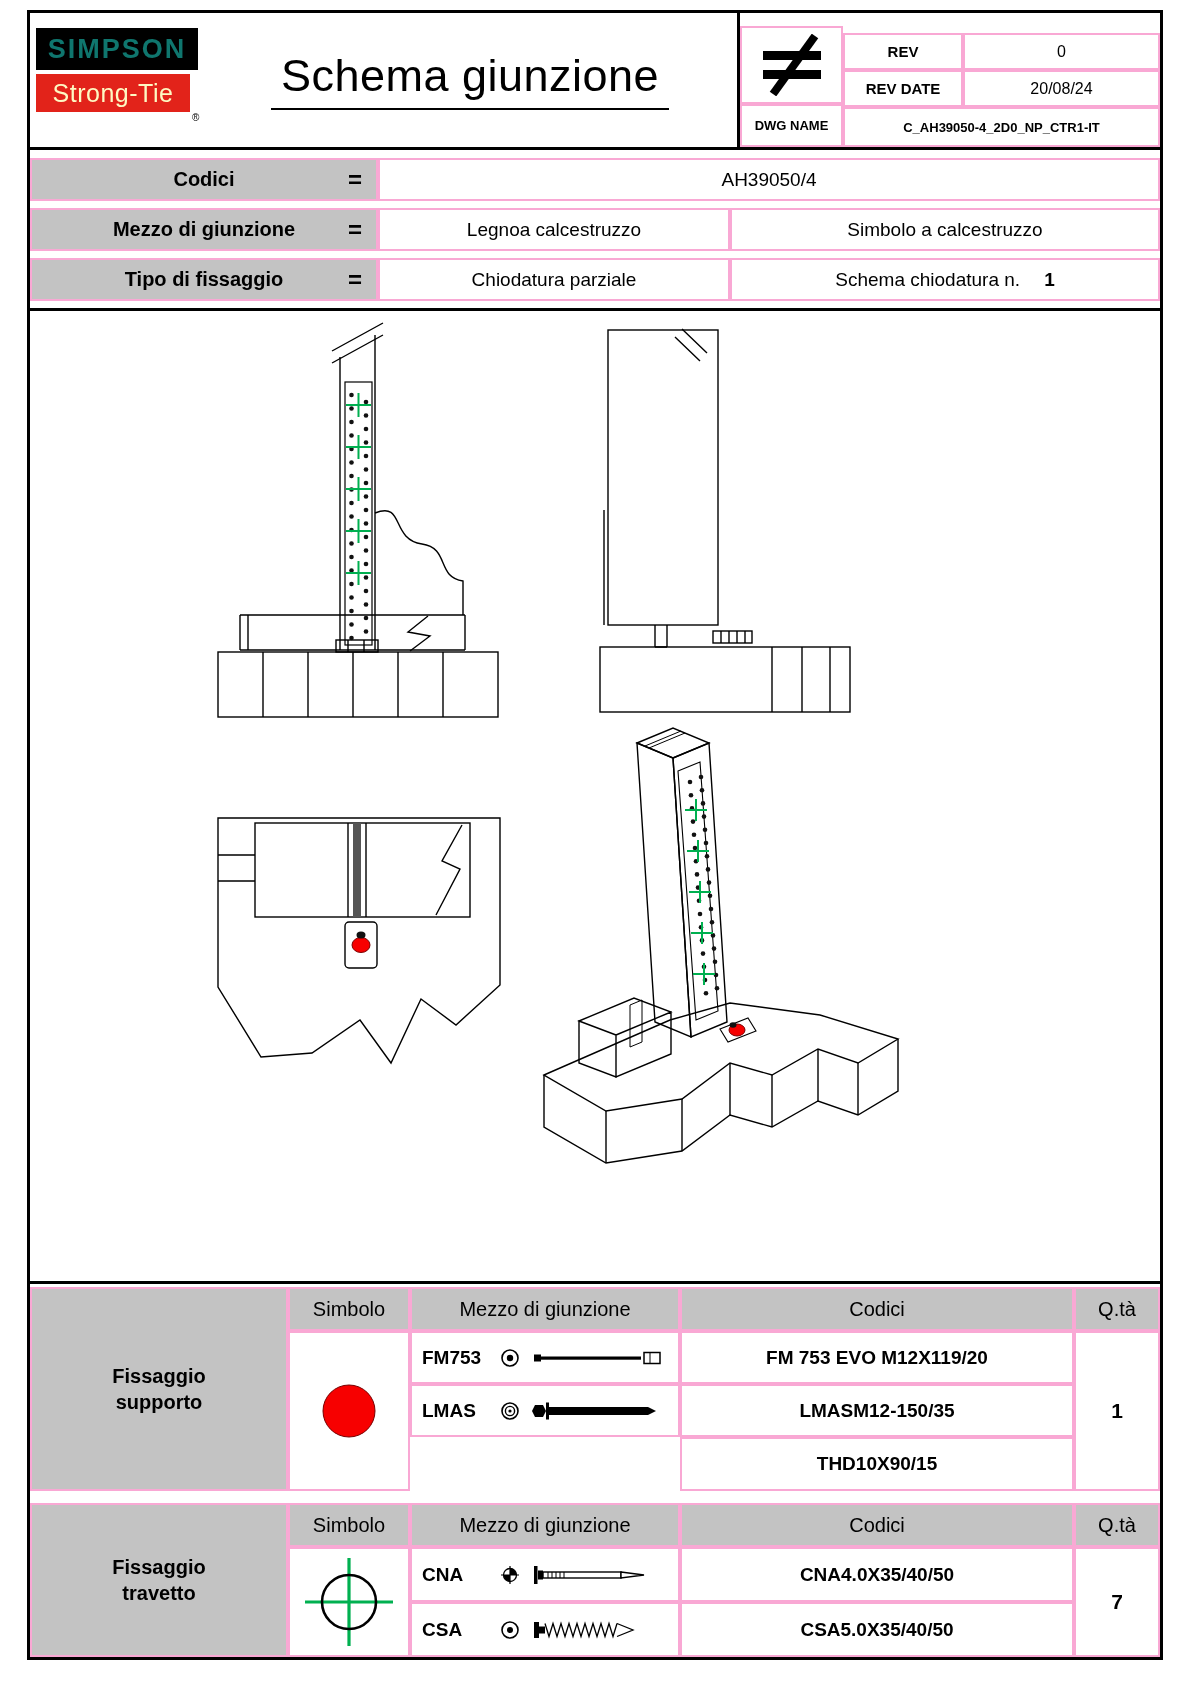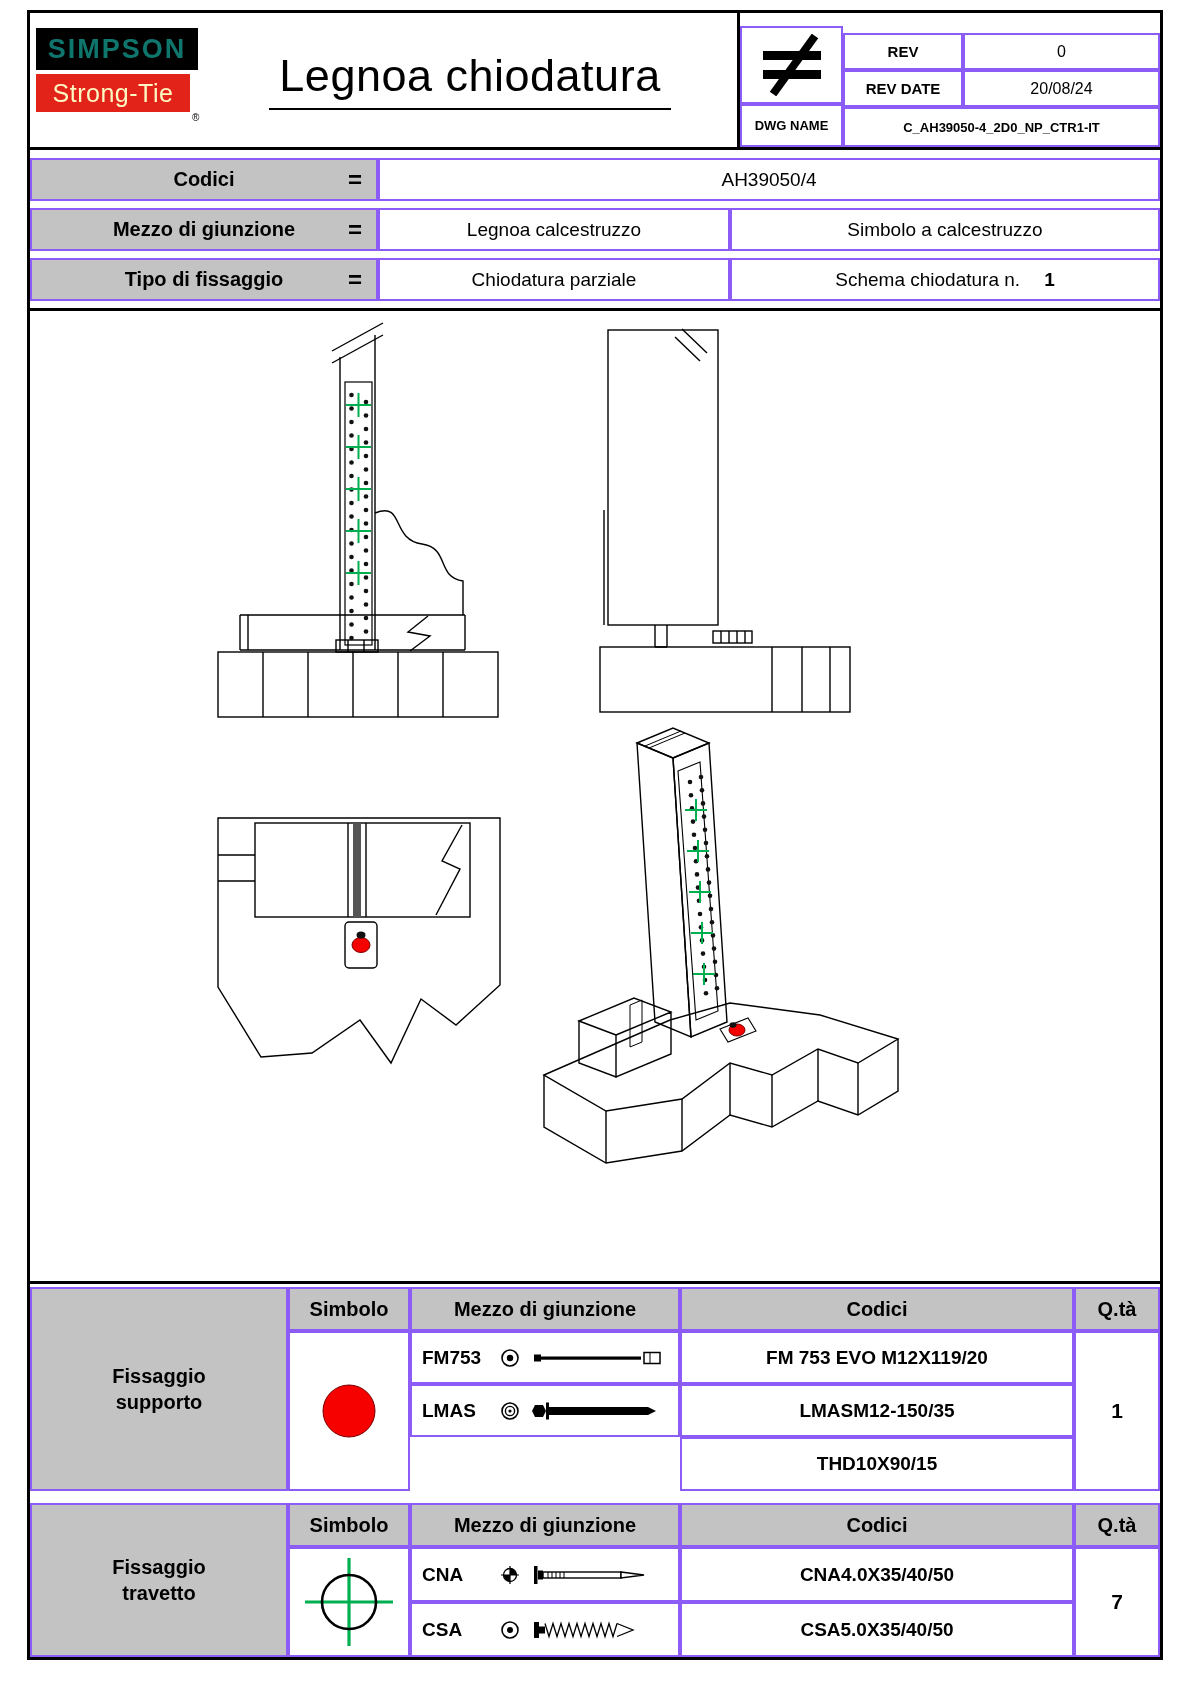--- a/index.html
+++ b/index.html
@@ -3,37 +3,37 @@
 <meta charset="utf-8">
 <style>
   *{margin:0;padding:0;box-sizing:border-box}
   html,body{background:#fff}
   body{width:1190px;height:1682px;overflow:hidden}
   .sheet{position:relative;width:1190px;height:1682px;background:#fff;
          font-family:"Liberation Sans",sans-serif;color:#000}
   .abs{position:absolute}
   .hline{position:absolute;background:#000}
   .vline{position:absolute;background:#000}
-  .box{position:absolute;border:2px solid #8b5cf6;background:#fff;display:flex;align-items:center;justify-content:center}
+  .box{position:absolute;border:2px solid #f9a8d4;background:#fff;display:flex;align-items:center;justify-content:center}
   .outer{position:absolute;left:27px;top:10px;width:1136px;height:1650px;border:3px solid #000}
   .gray{background:var(--header_gray,#c3c3c3)}
   .logo-black{position:absolute;left:36px;top:28px;width:162px;height:42px;background:#000;display:flex;align-items:center;justify-content:center}
   .logo-black span{color:#0f766e;font-weight:bold;font-size:27px;letter-spacing:2px}
   .logo-red{position:absolute;left:36px;top:74px;width:154px;height:38px;background:var(--brand_red,#e2231a);display:flex;align-items:center;justify-content:center}
   .logo-red span{color:#fef9c3;font-weight:normal;font-size:25px;letter-spacing:0.5px}
   .regmark{position:absolute;left:192px;top:112px;font-size:10px}
   .title-wrap{position:absolute;left:210px;top:50px;width:520px;text-align:center}
   .title-wrap span{display:inline-block;font-size:45px;font-weight:400;letter-spacing:0.5px;border-bottom:2.5px solid #000;padding:0 10px 6px}
   .small-bold{font-weight:bold;font-size:13px}
   .rev-lab{font-weight:600;font-size:15px}
   .rev-val{font-size:16px}
   .info-label{background:var(--header_gray,#c3c3c3);font-weight:bold;font-size:20px}
   .info-label .eq{position:absolute;right:14px;top:50%;transform:translateY(-50%);font-size:24px;font-weight:bold}
   .info-val{font-size:19px}
-  .hdr-cell{font-weight:bold;font-size:20px}
+  .hdr-cell{font-weight:normal;font-size:20px}
   .grp{flex-direction:column;font-weight:bold;font-size:20px;line-height:1.3}
   .mezzo{justify-content:flex-start;padding-left:10px;gap:10px}
   .fname{font-weight:bold;font-size:19px;width:66px;flex:0 0 66px}
   .codice{font-weight:bold;font-size:19px}
   .qty{font-weight:bold;font-size:21px}
   .red-fill{fill:var(--symbol_red,#f70000)}
   .green-stroke{stroke:var(--cross_green,#00b050)}
   svg{display:block}
 </style>
 </head>
@@ -45,21 +45,21 @@
 
   <div class="logo-black">
     <span>SIMPSON</span>
   </div>
   <div class="logo-red">
     <span>Strong-Tie</span>
   </div>
   <div class="regmark">®</div>
 
   <div class="title-wrap">
-    <span>Legnoa chiodatura</span>
+    <span>Schema giunzione</span>
   </div>
 
   <div class="vline" style="left:737px;top:13px;width:3px;height:134px"></div>
 
   <div class="box" style="left:740px;top:26px;width:103px;height:78px">
     <svg width="70" height="62" viewBox="0 0 70 62">
       <rect x="6" y="17" width="58" height="9" fill="#000"></rect>
       <rect x="6" y="36" width="58" height="9" fill="#000"></rect>
       <line x1="16" y1="60" x2="58" y2="2" stroke="#000" stroke-width="8"></line>
     </svg>

